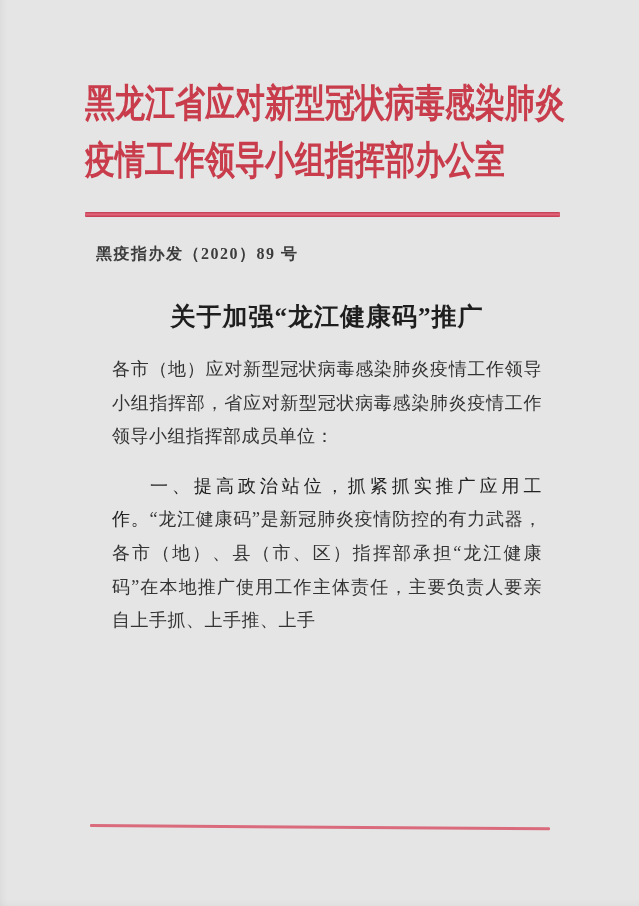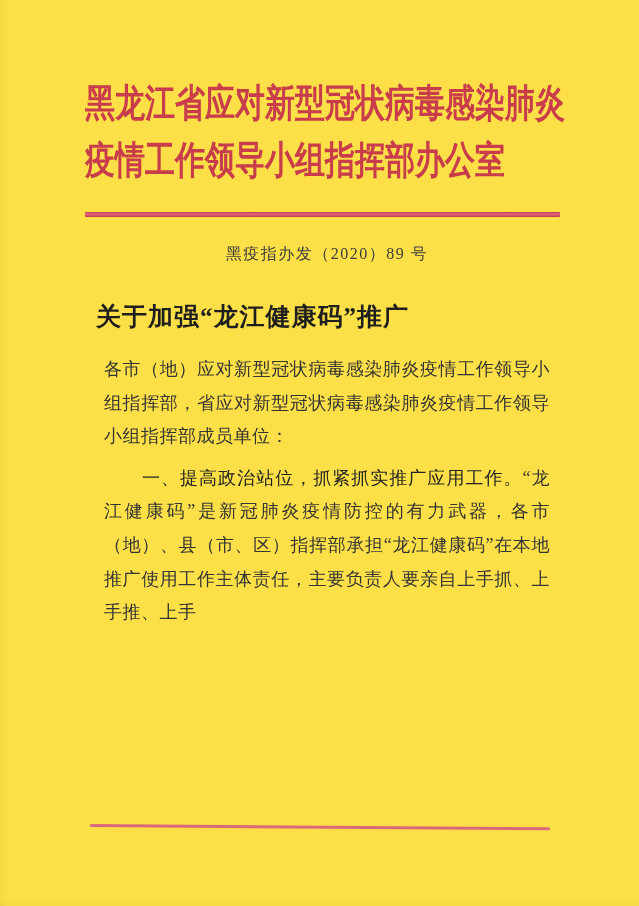--- a/index.html
+++ b/index.html
@@ -4,21 +4,21 @@
 <style>
   html, body {
     margin: 0;
     padding: 0;
     background: #ffffff;
   }
   .page {
     position: relative;
     width: 639px;
     height: 906px;
-    background: #fde047;
+    background: #e5e5e5;
     overflow: hidden;
     font-family: "Liberation Serif", "DejaVu Serif", serif;
     box-shadow: inset 8px 0 10px -8px rgba(0,0,0,0.07),
                 inset 0 -8px 10px -8px rgba(0,0,0,0.05);
   }
   
   .letterhead {
     margin: 74px 0 0 85px;
     width: 475px;
   }
@@ -41,50 +41,52 @@
     margin: 24px 0 0 85px;
     width: 475px;
     height: 5px;
     background: linear-gradient(180deg, #c23a4f 0%, #e2677b 45%, #c23a4f 100%);
     border-radius: 1px;
   }
   
   .doc-number {
     margin: 26px 96px 12px 96px;
     width: 462px;
-    text-align: center;
+    text-align: left;
     font-size: 16px;
     letter-spacing: 1.5px;
     color: #3c3c3c;
     line-height: 22px;
+    font-weight: bold;
   }
   
   .title {
     margin: 32px 96px 0 96px;
     width: 462px;
     font-size: 25px;
     font-weight: bold;
     color: #1e1e1e;
+    text-align: center;
     letter-spacing: 1px;
   }
   .title-line {
     display: block;
     line-height: 40px;
   }
   
   .body-text {
     margin: 16px 96px 0 96px;
     width: 462px;
     font-size: 18px;
     line-height: 33.6px;
     letter-spacing: 0.5px;
     color: #343434;
     text-align: justify;
   }
-  .body-text p { margin: 8px; }
+  .body-text p { margin: 16px; }
   .para-indent { text-indent: 38px; }
   .lead-bold {
     font-weight: normal;
     color: #222222;
   }
   
   .pink-rule {
     position: absolute;
     left: 90px;
     top: 824px;

